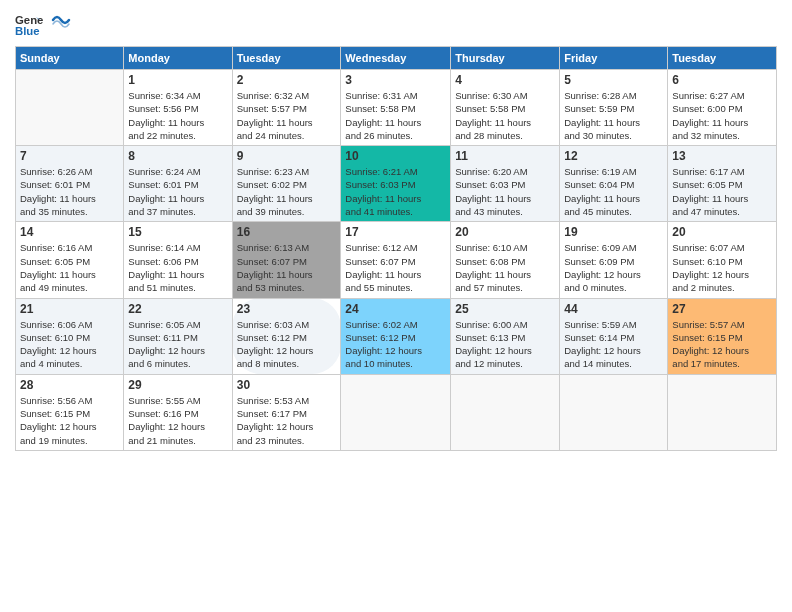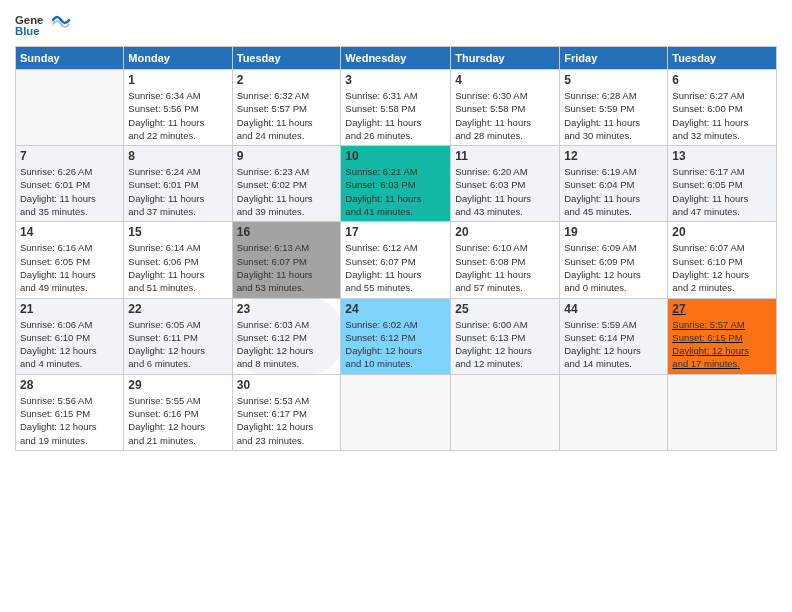--- a/index.html
+++ b/index.html
@@ -234,21 +234,21 @@
             <div class="day-info">Sunrise: 6:02 AM<br>Sunset: 6:12 PM<br>Daylight: 12 hours<br>and 10 minutes.</div>
           </td>
           <td style="background: rgb(240, 244, 248); margin-top: 45px;">
             <span class="day-num">25</span>
             <div class="day-info">Sunrise: 6:00 AM<br>Sunset: 6:13 PM<br>Daylight: 12 hours<br>and 12 minutes.</div>
           </td>
           <td style="background: rgb(240, 244, 248);">
             <span class="day-num">44</span>
             <div class="day-info">Sunrise: 5:59 AM<br>Sunset: 6:14 PM<br>Daylight: 12 hours<br>and 14 minutes.</div>
           </td>
-          <td style="background: #f97316; text-decoration: underline;">
+          <td style="background: #fdba74;">
             <span class="day-num">27</span>
             <div class="day-info">Sunrise: 5:57 AM<br>Sunset: 6:15 PM<br>Daylight: 12 hours<br>and 17 minutes.</div>
           </td>
         </tr>
         <tr>
           <td style="background: rgb(255, 255, 255);">
             <span class="day-num">28</span>
             <div class="day-info">Sunrise: 5:56 AM<br>Sunset: 6:15 PM<br>Daylight: 12 hours<br>and 19 minutes.</div>
           </td>
           <td style="background: rgb(255, 255, 255);">

